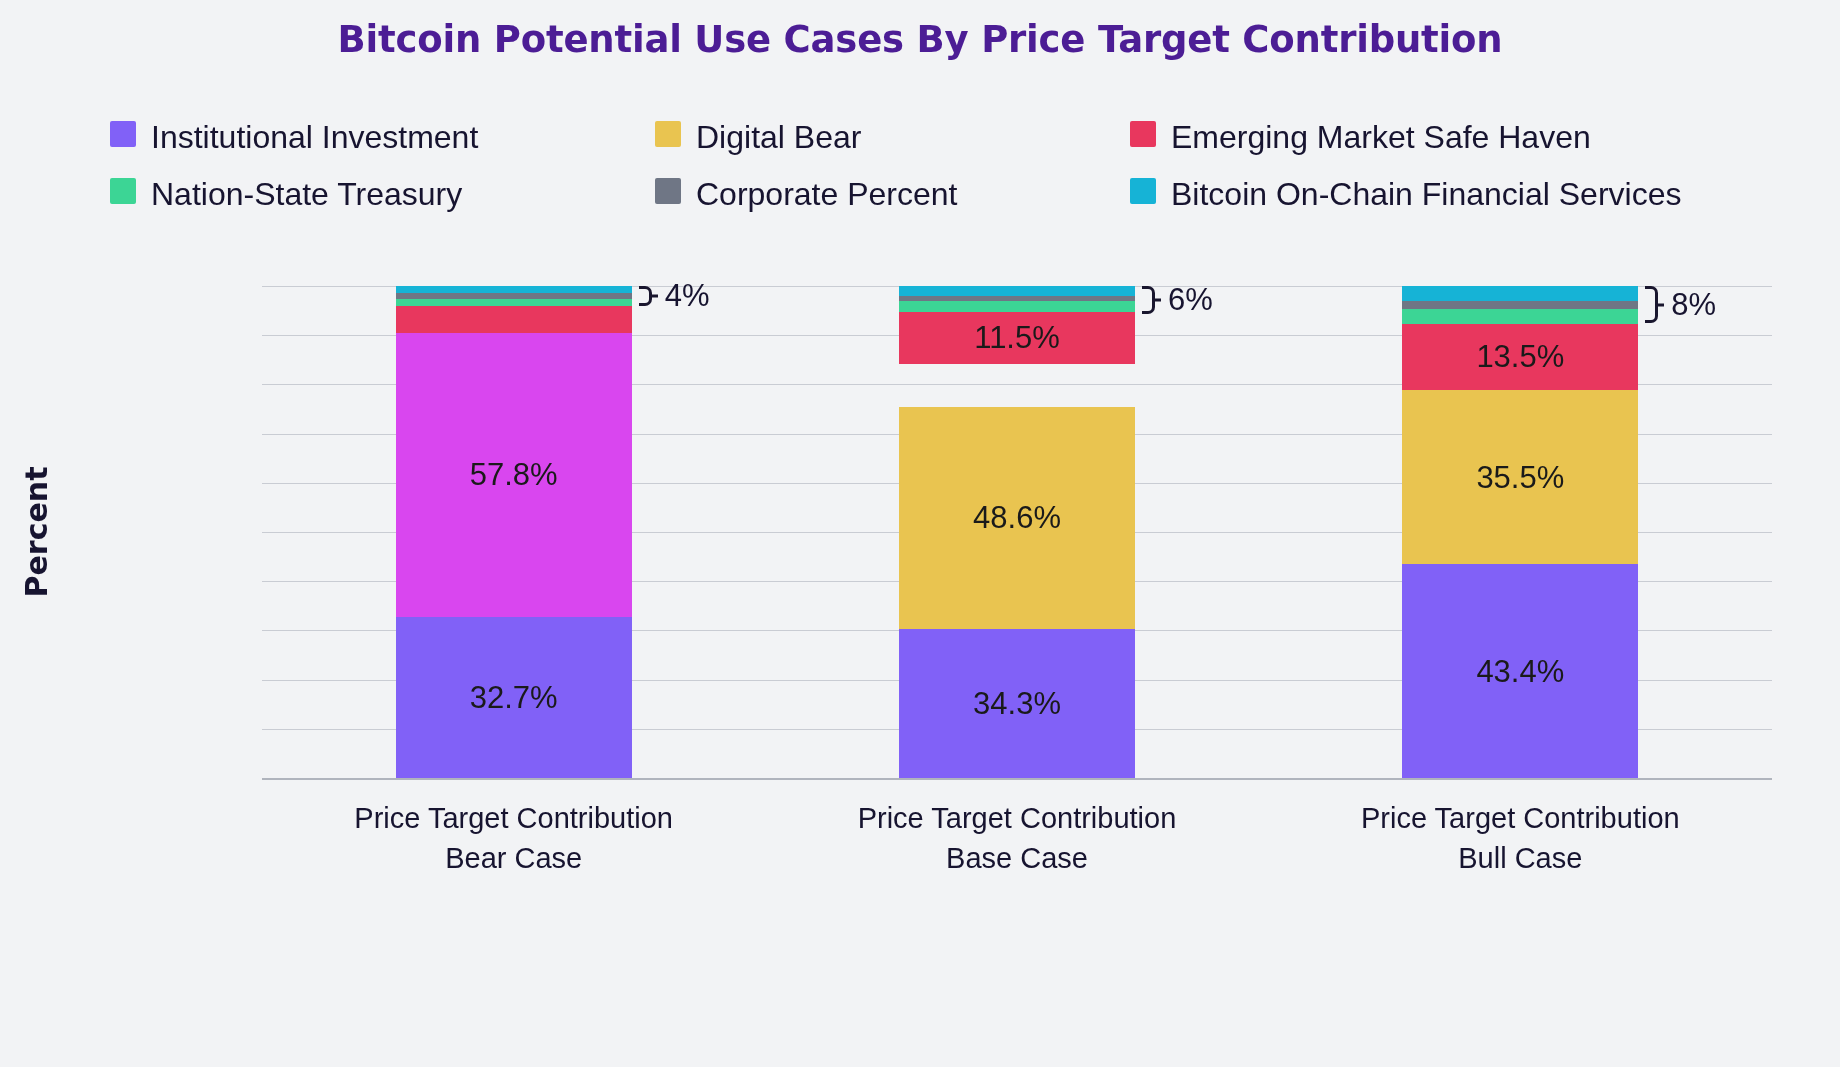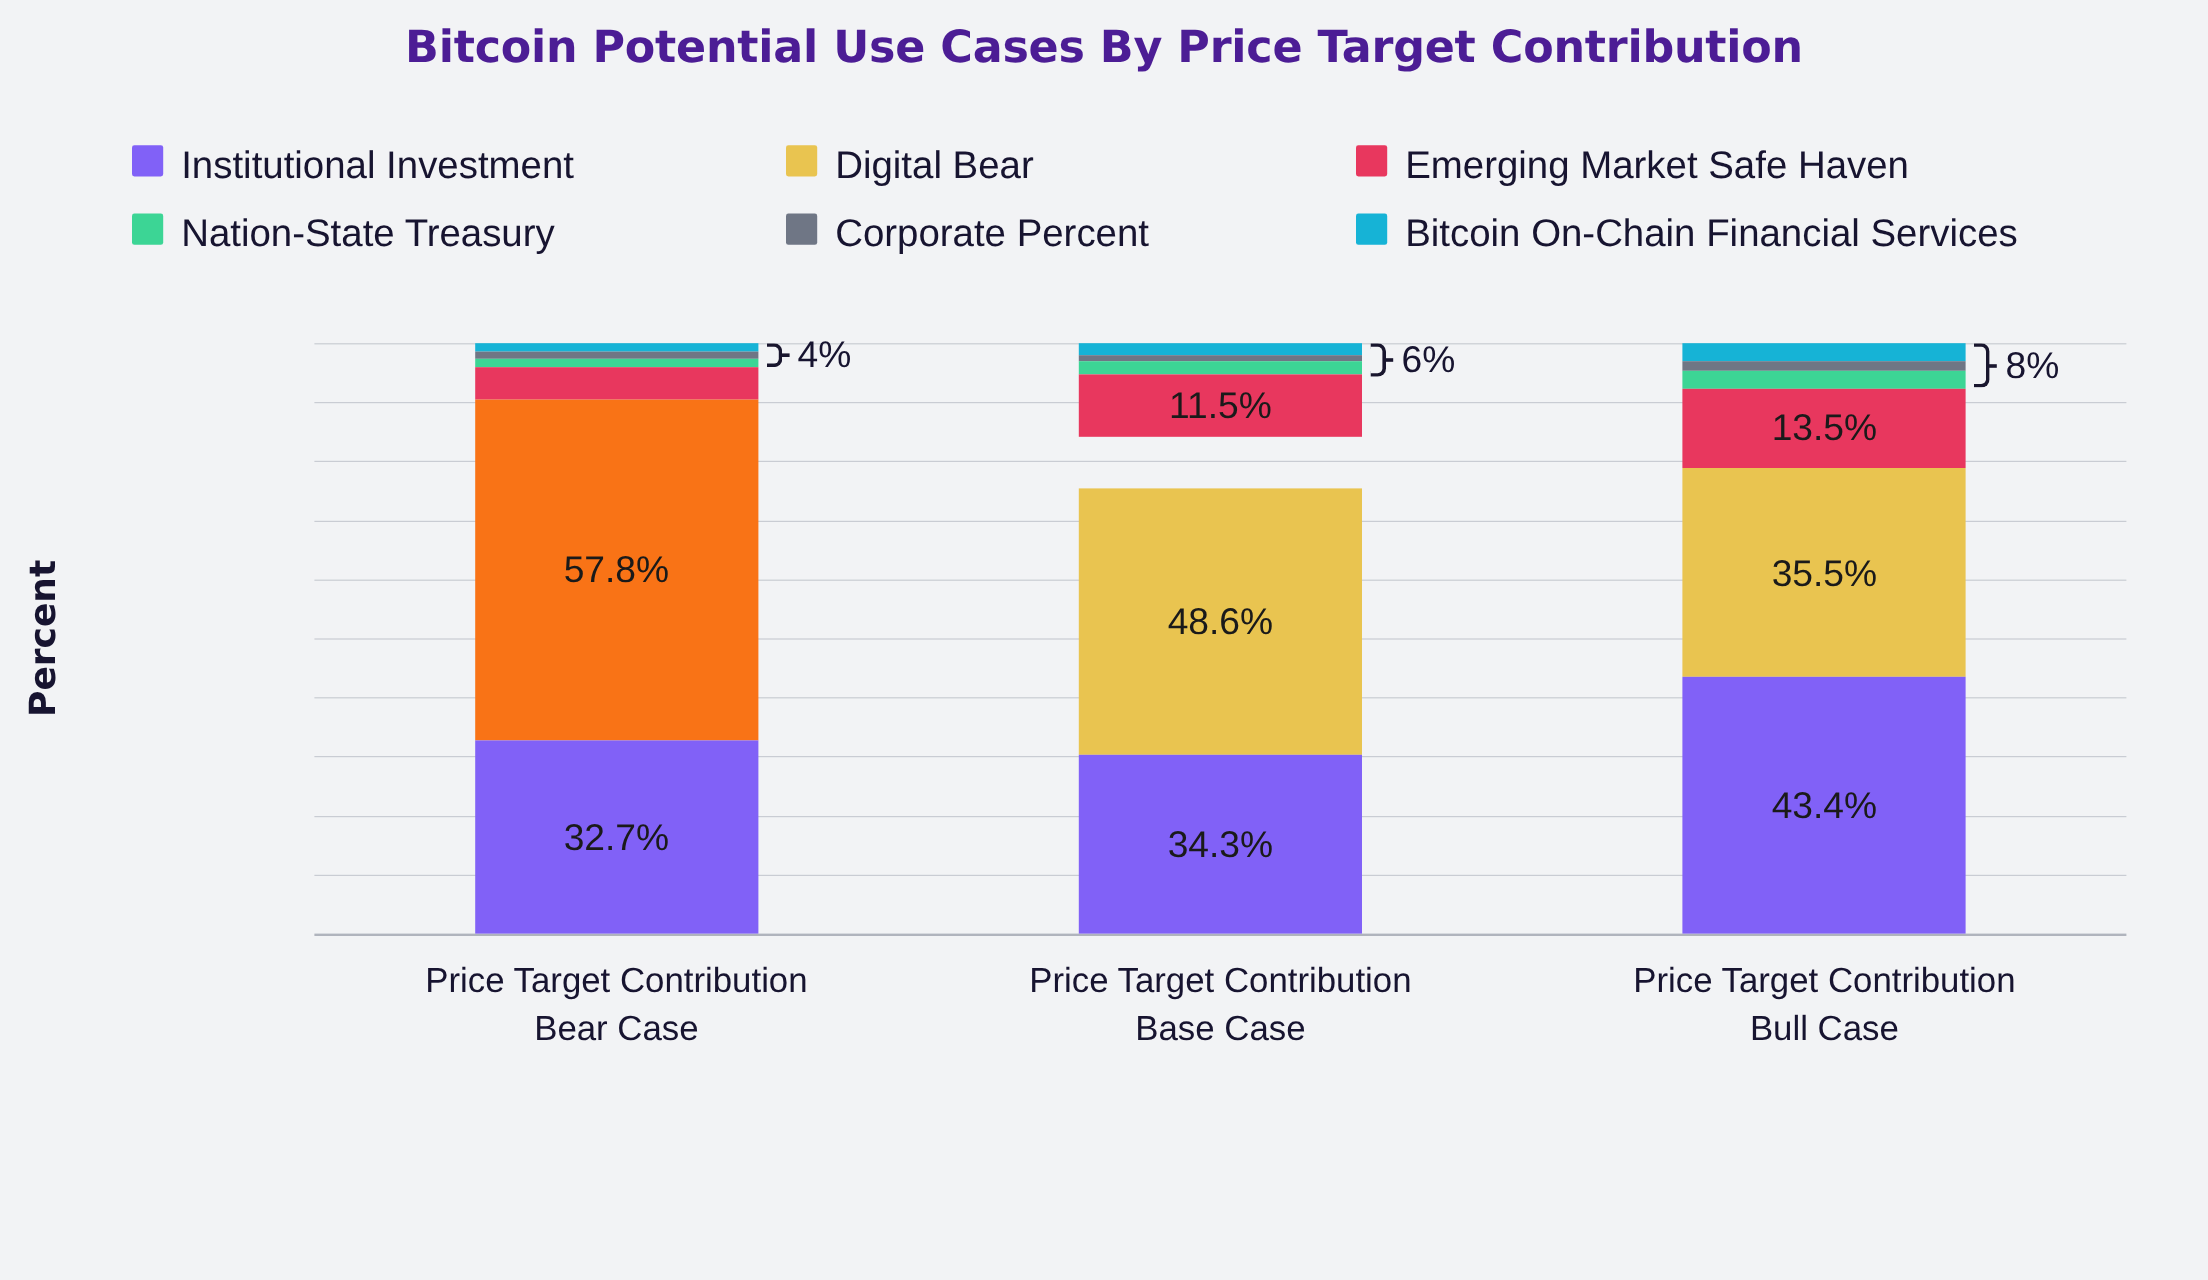--- a/index.html
+++ b/index.html
@@ -207,21 +207,21 @@
     <div class="gridline" style="top: 344.4px;"></div>
     <div class="gridline" style="top: 393.6px;"></div>
     <div class="gridline" style="top: 442.8px;"></div>
     <div class="gridline axis-zero" style="top: 492px;"></div>
     <div class="bar-group" style="left: 133.667px; width: 236px;">
       <div class="bar-stack">
         <div class="seg" style="height: 7.38px; background: rgb(22, 179, 214);"></div>
         <div class="seg" style="height: 5.412px; background: rgb(111, 118, 133);"></div>
         <div class="seg" style="height: 6.888px; background: rgb(60, 213, 149);"></div>
         <div class="seg" style="height: 27.06px; background: rgb(232, 55, 94);"></div>
-        <div class="seg" style="height: 284.376px; background: #f97316;">
+        <div class="seg" style="height: 284.376px; background: #d946ef;">
           <span class="seg-label">57.8%</span>
         </div>
         <div class="seg" style="height: 160.884px; background: rgb(129, 97, 247);">
           <span class="seg-label">32.7%</span>
         </div>
       </div>
     </div>
     <div class="xcat" style="left: 0px; width: 503.333px;">
       <div>Price Target Contribution</div>
       <div>Bear Case</div>

